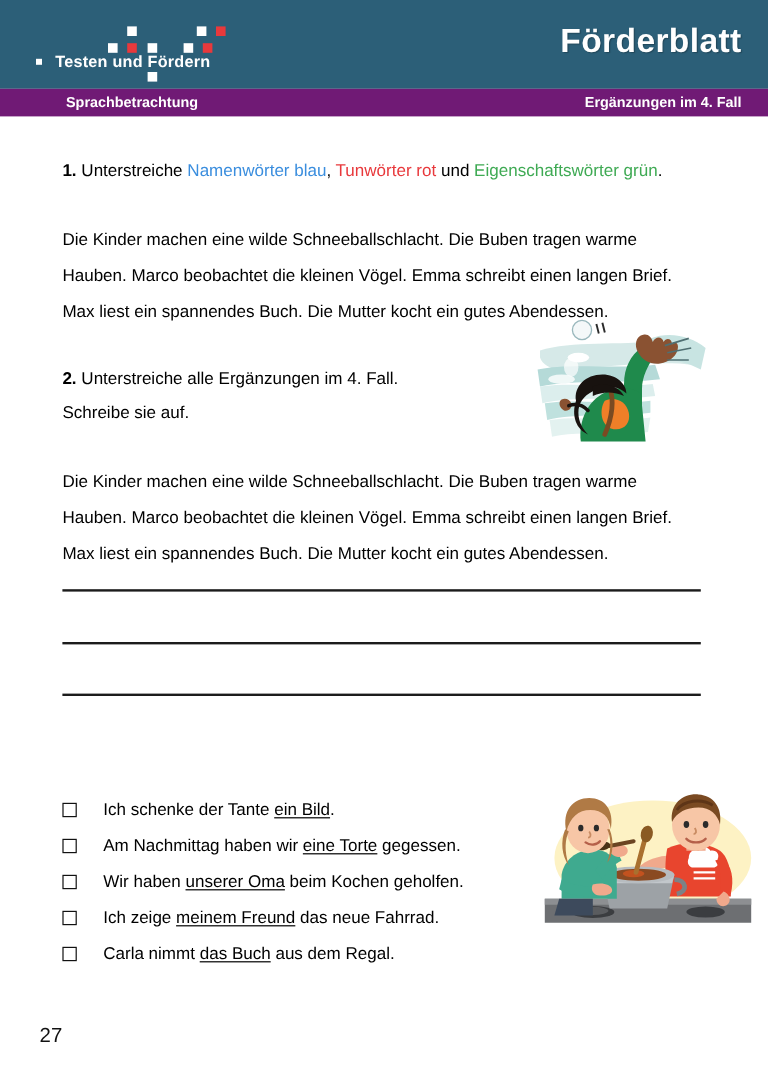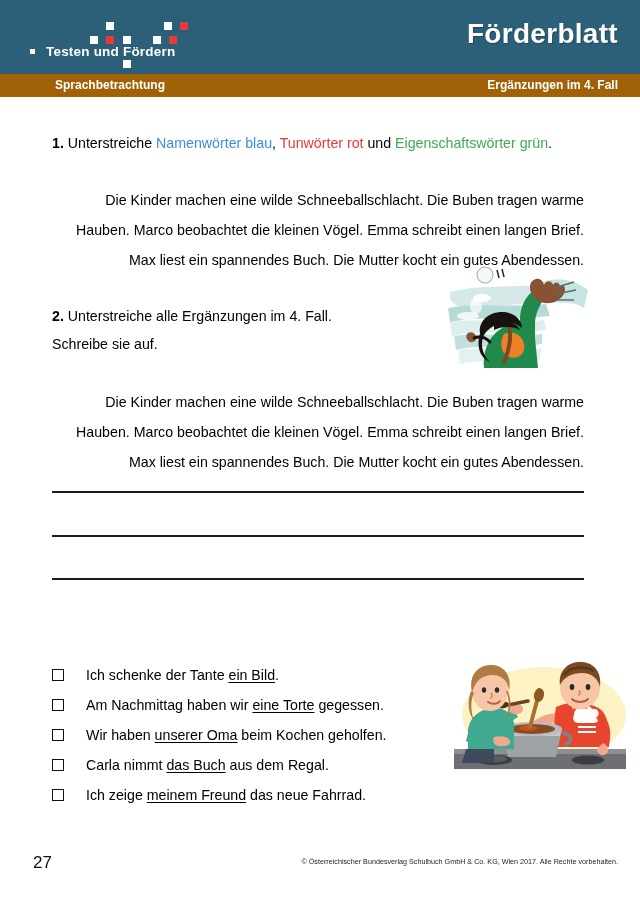--- a/index.html
+++ b/index.html
@@ -60,21 +60,21 @@
     color: #ffffff;
     letter-spacing: 0.3px;
     text-shadow: 1px 1px 1px rgba(0,0,0,0.25);
   }
 
   .subheader-bar {
     position: absolute;
     left: 0; top: 74px;
     width: 640px;
     height: 23px;
-    background: #a16207;
+    background: #701a75;
   }
   .subheader-left {
     position: absolute;
     left: 55px;
     top: 4px;
     font-size: 12px;
     font-weight: bold;
     color: #ffffff;
   }
   .subheader-right {
@@ -109,21 +109,20 @@
   .task-num { font-weight: bold; }
   .w-blue  { color: #3b8ede; }
   .w-red   { color: #e8393c; }
   .w-green { color: #3faa54; }
 
   .body-text {
     font-size: 14.2px;
     line-height: 30px;
     width: 532px;
     color: #000;
-    text-align: right;
   }
 
   
   .write-line {
     position: absolute;
     left: 52px;
     width: 532px;
     height: 0;
     border-top: 2px solid #1c1c1c;
   }
@@ -244,25 +243,25 @@
     <div class="check-row">
       <span class="checkbox"></span>
       <span class="check-text"><span>Am Nachmittag haben wir </span><span class="ul">eine Torte</span><span> gegessen.</span></span>
     </div>
     <div class="check-row">
       <span class="checkbox"></span>
       <span class="check-text"><span>Wir haben </span><span class="ul">unserer Oma</span><span> beim Kochen geholfen.</span></span>
     </div>
     <div class="check-row">
       <span class="checkbox"></span>
+      <span class="check-text"><span>Ich zeige </span><span class="ul">meinem Freund</span><span> das neue Fahrrad.</span></span>
+    </div>
+    <div class="check-row">
+      <span class="checkbox"></span>
       <span class="check-text"><span>Carla nimmt </span><span class="ul">das Buch</span><span> aus dem Regal.</span></span>
-    </div>
-    <div class="check-row">
-      <span class="checkbox"></span>
-      <span class="check-text"><span>Ich zeige </span><span class="ul">meinem Freund</span><span> das neue Fahrrad.</span></span>
     </div>
   </div>
 </div>
 
 <div class="illus" id="illus-snowball">
   <svg width="160" height="108" viewBox="0 0 160 108" xmlns="http://www.w3.org/2000/svg">
 
     <g opacity="0.85">
       <path d="M4 28 C 30 20, 70 24, 104 20 C 118 18, 128 22, 134 30 L 132 40 C 100 36, 60 42, 24 44 C 14 45, 6 40, 4 34 Z" fill="#cfe6e4"></path>
       <path d="M2 44 C 28 38, 66 44, 100 40 L 104 52 C 70 56, 34 52, 4 58 Z" fill="#a9d4d2"></path>
@@ -367,15 +366,14 @@
     <path d="M39 36 C41 39, 40 41, 38 41" stroke="#c98c63" stroke-width="1.5" fill="none"></path>
     <path d="M36 45 C40 48, 46 47, 48 44" stroke="#b5604a" stroke-width="2" fill="none" stroke-linecap="round"></path>
 
     <path d="M14 92 L42 92 L42 106 L10 106 Z" fill="#3d4a5c"></path>
   </svg>
 </div>
 
 <div class="footer">
   <div class="page-number">27</div>
   <div class="copyright">
-    <div>© Österreichischer Bundesverlag Schulbuch GmbH &amp; Co. KG, Wien 2017. Alle Rechte vorbehalten.</div>
   </div>
 </div>
 
 </body></html>

